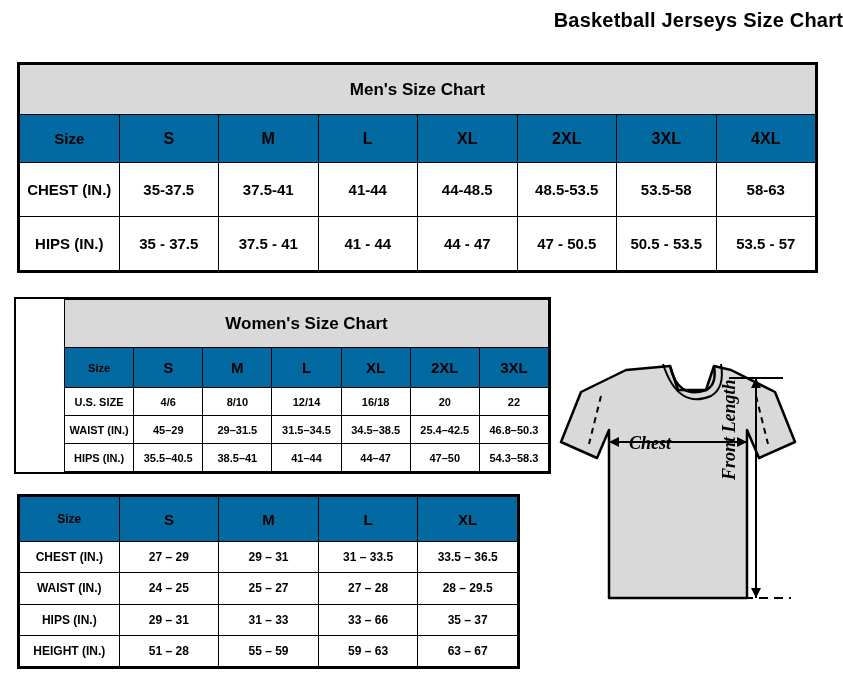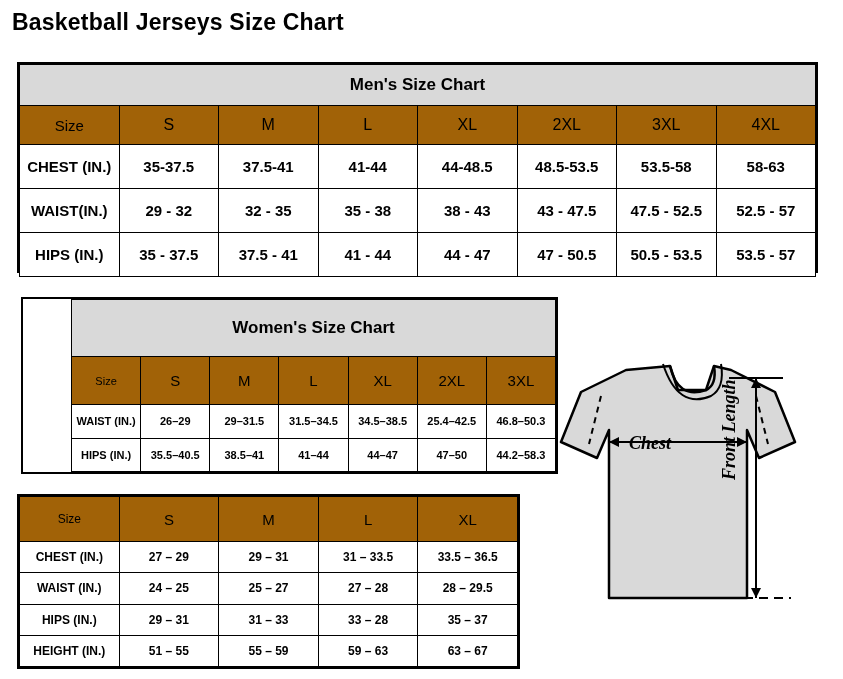--- a/index.html
+++ b/index.html
@@ -9,22 +9,22 @@
   }
   body {
     width: 843px;
     height: 679px;
     font-family: "Liberation Sans", sans-serif;
     color: #000000;
     position: relative;
     overflow: hidden;
   }
   #page-title {
-    text-align: left;
-    font-size: 23px;
+    text-align: right;
+    font-size: 20px;
     font-weight: bold;
     margin: 9px 0 0 0;
     letter-spacing: 0.2px;
     padding-left: 12px;
   }
   .chart-block {
     position: absolute;
     border: 2px solid #000;
     box-sizing: border-box;
     background: #fff;
@@ -43,37 +43,37 @@
     font-weight: bold;
     padding: 0 2px;
   }
   .caption-cell {
     background: #d9d9d9;
     font-size: 17px;
     font-weight: bold;
     border: 1px solid #000;
   }
   .hdr td {
-    background: #a16207;
-    font-weight: normal;
+    background: #0369a1;
+    font-weight: bold;
   }
   
   #mens-chart {
     left: 17px;
     top: 62px;
     width: 801px;
     height: 211px;
   }
   #mens-chart .caption-cell { height: 40px; font-size: 17px; }
   #mens-chart .hdr td { height: 38px; font-size: 16px; }
   #mens-chart tbody td { height: 43px; font-size: 15px; }
   #mens-chart td.rowlabel { font-size: 15px; }
   
   #womens-chart {
-    left: 21px;
+    left: 14px;
     top: 297px;
     width: 537px;
     height: 177px;
     padding-left: 48px;
   }
   #womens-chart .caption-cell { height: 42px; font-size: 17px; }
   #womens-chart .hdr td { height: 35px; font-size: 15px; }
   #womens-chart tbody td { height: 24px; font-size: 11px; }
   #womens-chart td.rowlabel { font-size: 11px; }
   
@@ -142,30 +142,20 @@
         <td class="rowlabel">CHEST (IN.)</td>
         <td>35-37.5</td>
         <td>37.5-41</td>
         <td>41-44</td>
         <td>44-48.5</td>
         <td>48.5-53.5</td>
         <td>53.5-58</td>
         <td>58-63</td>
       </tr>
       <tr>
-        <td class="rowlabel">WAIST(IN.)</td>
-        <td>29 - 32</td>
-        <td>32 - 35</td>
-        <td>35 - 38</td>
-        <td>38 - 43</td>
-        <td>43 - 47.5</td>
-        <td>47.5 - 52.5</td>
-        <td>52.5 - 57</td>
-      </tr>
-      <tr>
         <td class="rowlabel">HIPS (IN.)</td>
         <td>35 - 37.5</td>
         <td>37.5 - 41</td>
         <td>41 - 44</td>
         <td>44 - 47</td>
         <td>47 - 50.5</td>
         <td>50.5 - 53.5</td>
         <td>53.5 - 57</td>
       </tr>
     </tbody>
@@ -181,36 +171,45 @@
       <tr class="hdr">
         <td class="rowlabel">Size</td>
         <td>S</td>
         <td>M</td>
         <td>L</td>
         <td>XL</td>
         <td>2XL</td>
         <td>3XL</td>
       </tr>
       <tr>
+        <td class="rowlabel">U.S. SIZE</td>
+        <td>4/6</td>
+        <td>8/10</td>
+        <td>12/14</td>
+        <td>16/18</td>
+        <td>20</td>
+        <td>22</td>
+      </tr>
+      <tr>
         <td class="rowlabel">WAIST  (IN.)</td>
-        <td>26–29</td>
+        <td>45–29</td>
         <td>29–31.5</td>
         <td>31.5–34.5</td>
         <td>34.5–38.5</td>
         <td>25.4–42.5</td>
         <td>46.8–50.3</td>
       </tr>
       <tr>
         <td class="rowlabel">HIPS  (IN.)</td>
         <td>35.5–40.5</td>
         <td>38.5–41</td>
         <td>41–44</td>
         <td>44–47</td>
         <td>47–50</td>
-        <td>44.2–58.3</td>
+        <td>54.3–58.3</td>
       </tr>
     </tbody>
   </table>
 </div>
 
 <div class="chart-block" id="youth-chart">
   <table>
     <tbody>
       <tr class="hdr">
         <td class="rowlabel">Size</td>
@@ -230,26 +229,26 @@
         <td class="rowlabel">WAIST  (IN.)</td>
         <td>24 – 25</td>
         <td>25 – 27</td>
         <td>27 – 28</td>
         <td>28 – 29.5</td>
       </tr>
       <tr>
         <td class="rowlabel">HIPS  (IN.)</td>
         <td>29 – 31</td>
         <td>31 – 33</td>
-        <td>33 – 28</td>
+        <td>33 – 66</td>
         <td>35 – 37</td>
       </tr>
       <tr>
         <td class="rowlabel">HEIGHT  (IN.)</td>
-        <td>51 – 55</td>
+        <td>51 – 28</td>
         <td>55 – 59</td>
         <td>59 – 63</td>
         <td>63 – 67</td>
       </tr>
     </tbody>
   </table>
 </div>
 
 <div id="shirt-diagram">
   <svg width="290" height="345" viewBox="0 0 290 345">

